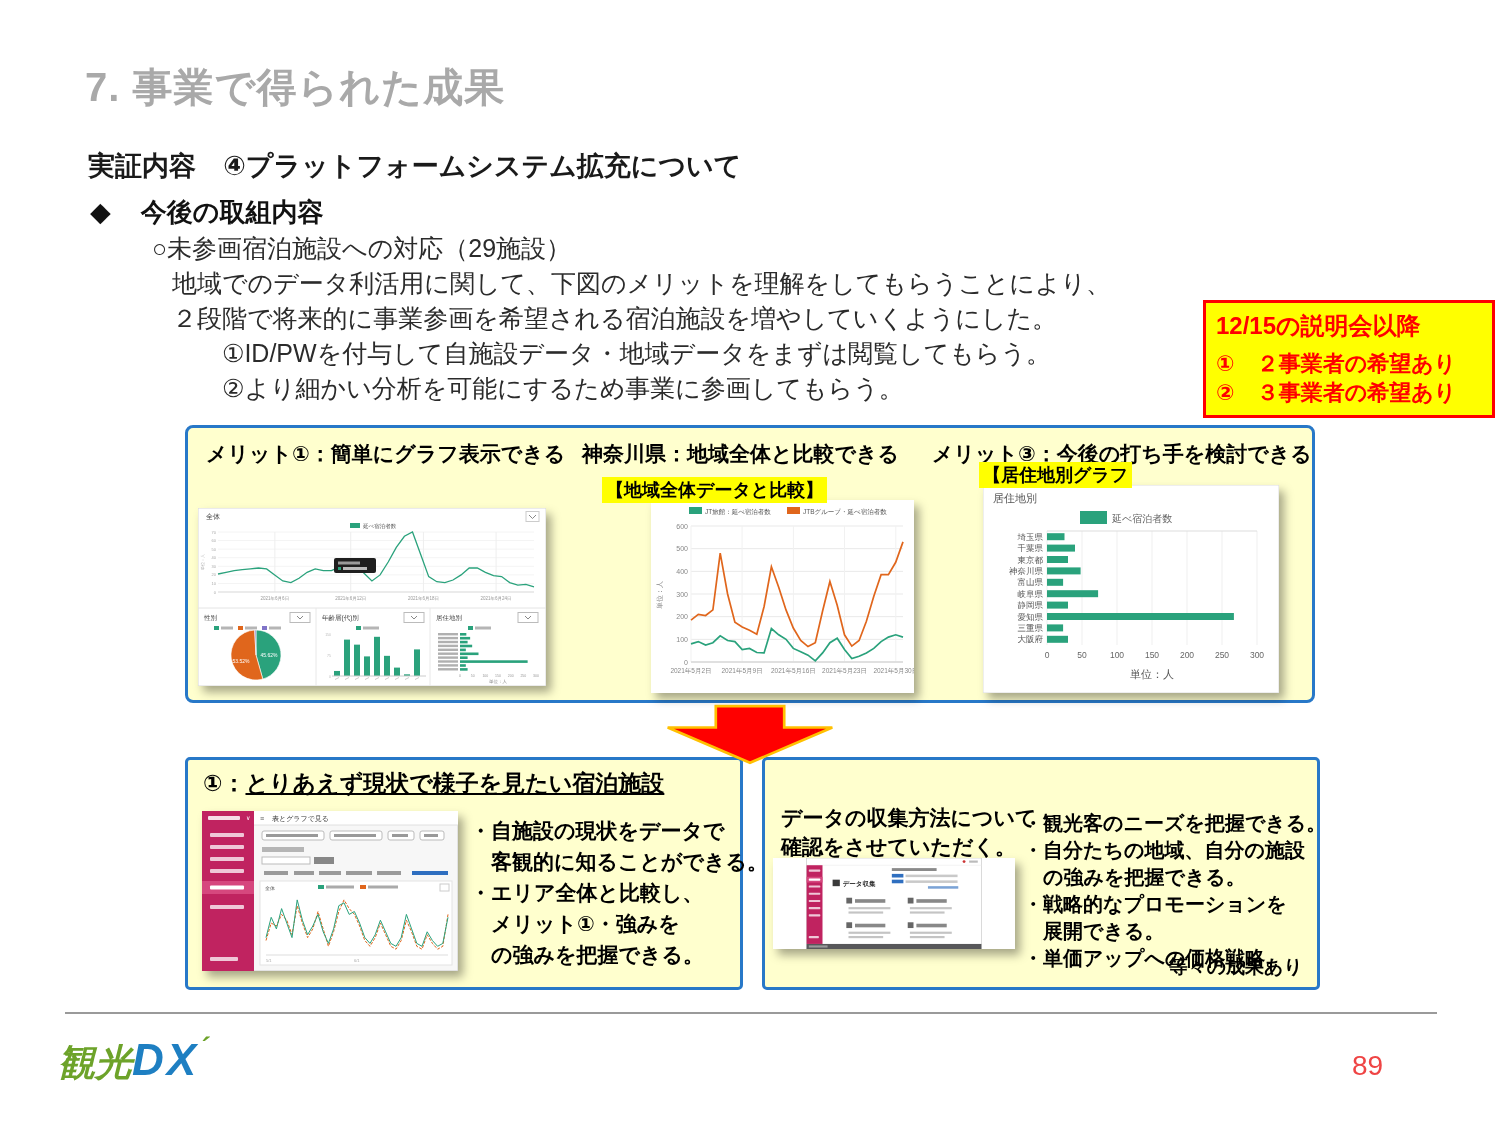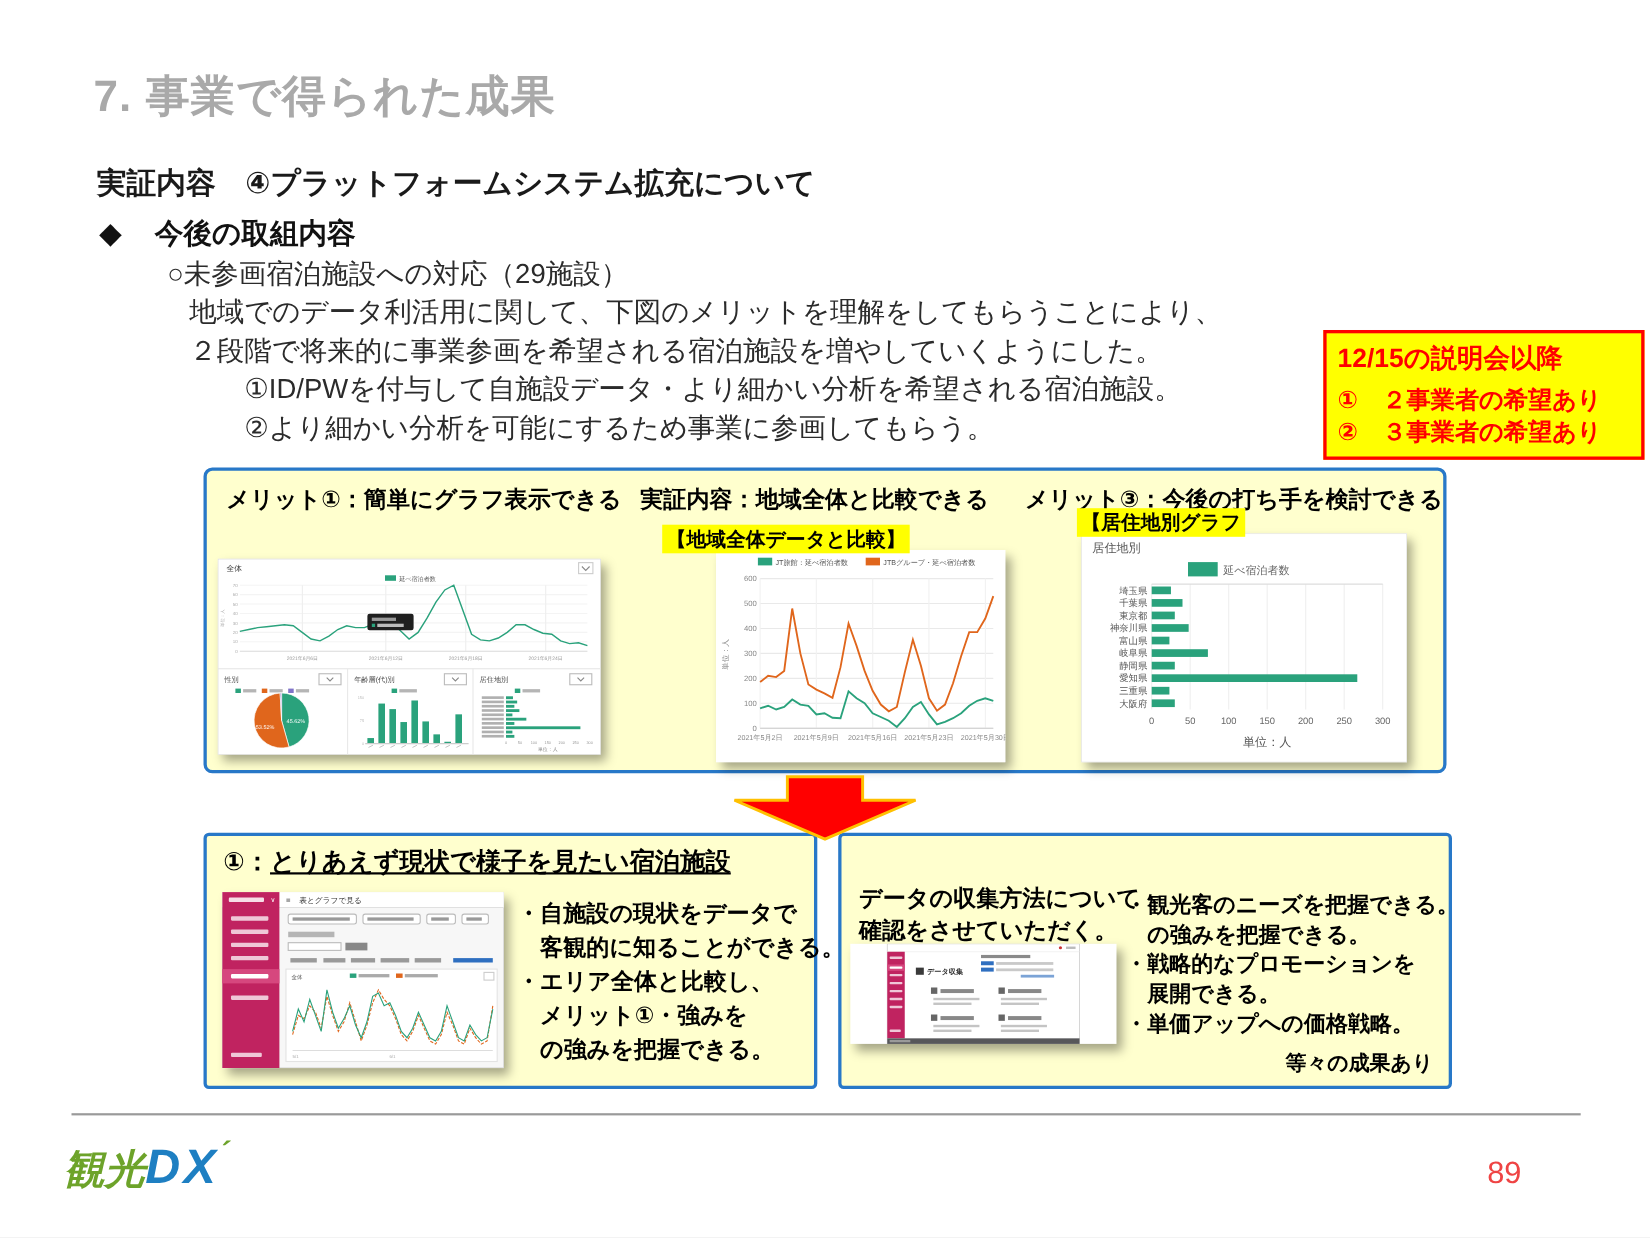--- a/index.html
+++ b/index.html
@@ -64,32 +64,32 @@
   <div class="title">7. 事業で得られた成果</div>
   <div class="subtitle">実証内容　④プラットフォームシステム拡充について</div>
 
   <div class="section-head">
     <span class="diamond">◆</span><span>今後の取組内容</span>
   </div>
 
   <div class="bodytext l1">○未参画宿泊施設への対応（29施設）</div>
   <div class="bodytext l2">地域でのデータ利活用に関して、下図のメリットを理解をしてもらうことにより、</div>
   <div class="bodytext l3">２段階で将来的に事業参画を希望される宿泊施設を増やしていくようにした。</div>
-  <div class="bodytext l4">①ID/PWを付与して自施設データ・より細かい分析を希望される宿泊施設。</div>
+  <div class="bodytext l4">①ID/PWを付与して自施設データ・地域データをまずは閲覧してもらう。</div>
   <div class="bodytext l5">②より細かい分析を可能にするため事業に参画してもらう。</div>
 
   <div class="callout">
     <div class="callout-title">12/15の説明会以降</div>
     <div class="callout-item">①　２事業者の希望あり</div>
     <div class="callout-item">②　３事業者の希望あり</div>
   </div>
 
   <div class="merit-box">
     <div class="merit-title mt1">メリット①：簡単にグラフ表示できる</div>
-    <div class="merit-title mt2">実証内容：地域全体と比較できる</div>
+    <div class="merit-title mt2">神奈川県：地域全体と比較できる</div>
     <div class="merit-title mt3">メリット③：今後の打ち手を検討できる</div>
     <div class="hl-label hl2">【地域全体データと比較】</div>
     <div class="hl-label hl3">【居住地別グラフ</div>
     <div class="shot shot1">
         <svg id="chart1" viewBox="0 0 348 178">
           <rect x="0" y="0" width="348" height="178" fill="#fff" stroke="#d8d8d8"></rect>
           <text x="8" y="11" font-size="7" fill="#444">全体</text>
           <rect x="328" y="3.5" width="13" height="10" fill="#fff" stroke="#ccc"></rect>
           <polyline points="331,7 334.5,10.5 338,7" fill="none" stroke="#888" stroke-width="1"></polyline>
           <rect x="152" y="15" width="10" height="5" fill="#2aa27c"></rect>
@@ -395,20 +395,21 @@
           <rect x="58" y="102" width="58" height="3" fill="#c4c4c4"></rect>
           <rect x="58" y="108" width="48" height="3" fill="#c4c4c4"></rect>
           <rect x="140" y="89" width="8" height="8" fill="#666666"></rect>
           <rect x="152" y="91" width="42" height="5" fill="#888888"></rect>
           <rect x="143" y="102" width="58" height="3" fill="#c4c4c4"></rect>
           <rect x="143" y="108" width="48" height="3" fill="#c4c4c4"></rect>
         </svg>
       </div>
     <div class="bullets b2">
       <div>・観光客のニーズを把握できる。</div>
+      <div>・自分たちの地域、自分の施設</div>
       <div>　の強みを把握できる。</div>
       <div>・戦略的なプロモーションを</div>
       <div>　展開できる。</div>
       <div>・単価アップへの価格戦略。</div>
     </div>
     <div class="footnote">等々の成果あり</div>
   </div>
 
   <div class="footer-line"></div>
   <div class="logo">

